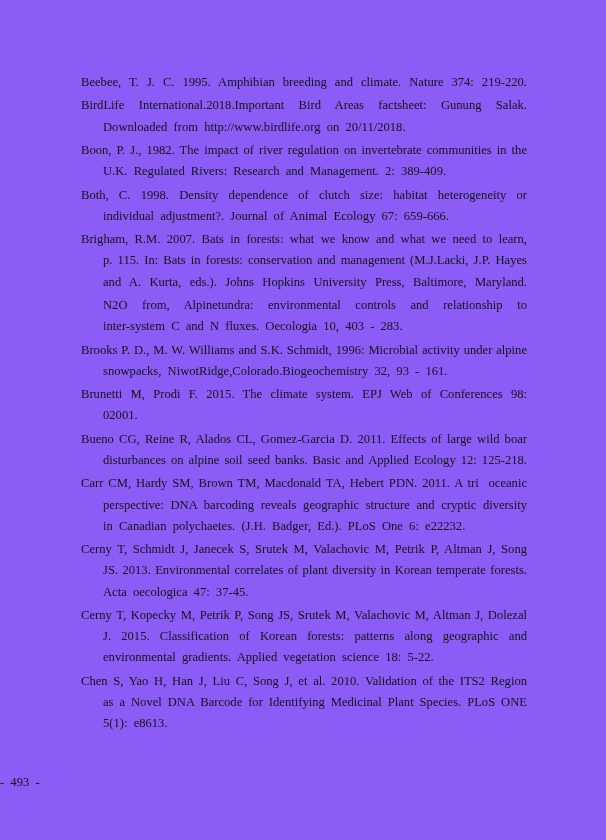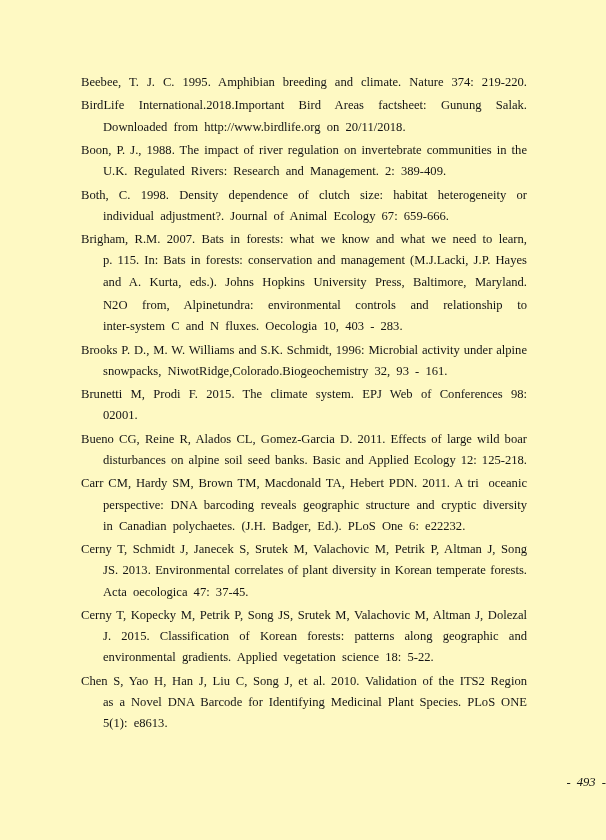--- a/index.html
+++ b/index.html
@@ -4,21 +4,21 @@
 <style>
   html, body {
     margin: 0;
     padding: 0;
     background: #ffffff;
   }
   .page {
     position: relative;
     width: 606px;
     height: 840px;
-    background: #fef9c3;
+    background: #8b5cf6;
     box-sizing: border-box;
     padding: 72px 79px 0 81px;
     font-family: "Liberation Serif", "DejaVu Serif", serif;
     font-size: 12.6px;
     line-height: 21.2px;
     color: #151515;
     overflow: hidden;
   }
   .refs { width: 100%; }
   .ref {
@@ -40,44 +40,43 @@
     text-decoration-thickness: 1px;
     text-underline-offset: 2px;
     color: inherit;
     cursor: pointer;
   }
   .footer {
     position: absolute;
     top: 772px;
     left: 0;
     right: 0;
-    text-align: right;
+    text-align: left;
     word-spacing: 3px;
     font-size: 12.6px;
     color: #151515;
-    font-style: italic;
   }
 </style>
 </head>
 <body>
 
 <div class="page">
   <div class="refs">
 
     <div class="ref">
       <div class="line">Beebee, T. J. C. 1995. Amphibian breeding and climate. Nature 374: 219-220.</div>
     </div>
 
     <div class="ref">
       <div class="line">BirdLife International.2018.Important Bird Areas factsheet: Gunung Salak.</div>
       <div class="line cont nat">Downloaded from http://www.birdlife.org on 20/11/2018.</div>
     </div>
 
     <div class="ref">
-      <div class="line">Boon, P. J., 1988. The impact of river regulation on invertebrate communities in the</div>
+      <div class="line">Boon, P. J., 1982. The impact of river regulation on invertebrate communities in the</div>
       <div class="line cont nat">U.K. Regulated Rivers: Research and Management. 2: 389-409.</div>
     </div>
 
     <div class="ref">
       <div class="line">Both, C. 1998. Density dependence of clutch size: habitat heterogeneity or</div>
       <div class="line cont nat">individual adjustment?. Journal of Animal Ecology 67: 659-666.</div>
     </div>
 
     <div class="ref">
       <div class="line">Brigham, R.M. 2007. Bats in forests: what we know and what we need to learn,</div>

